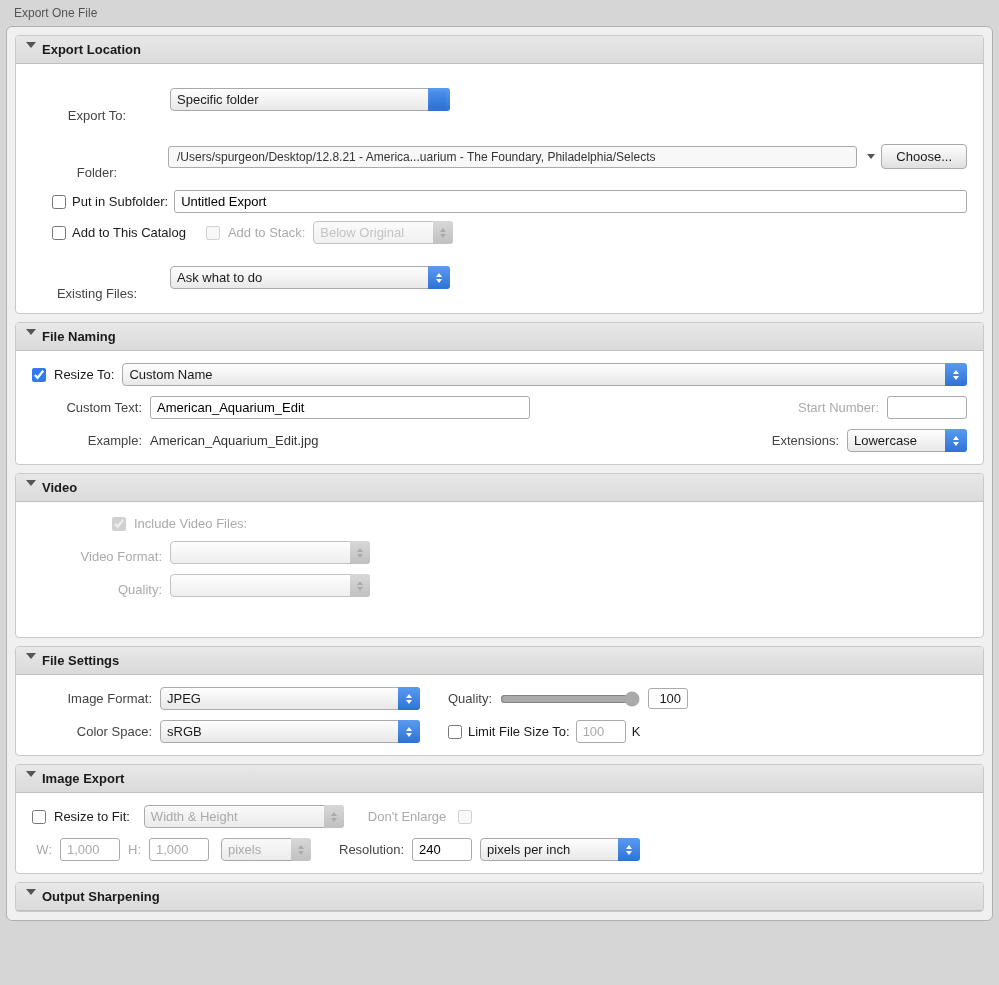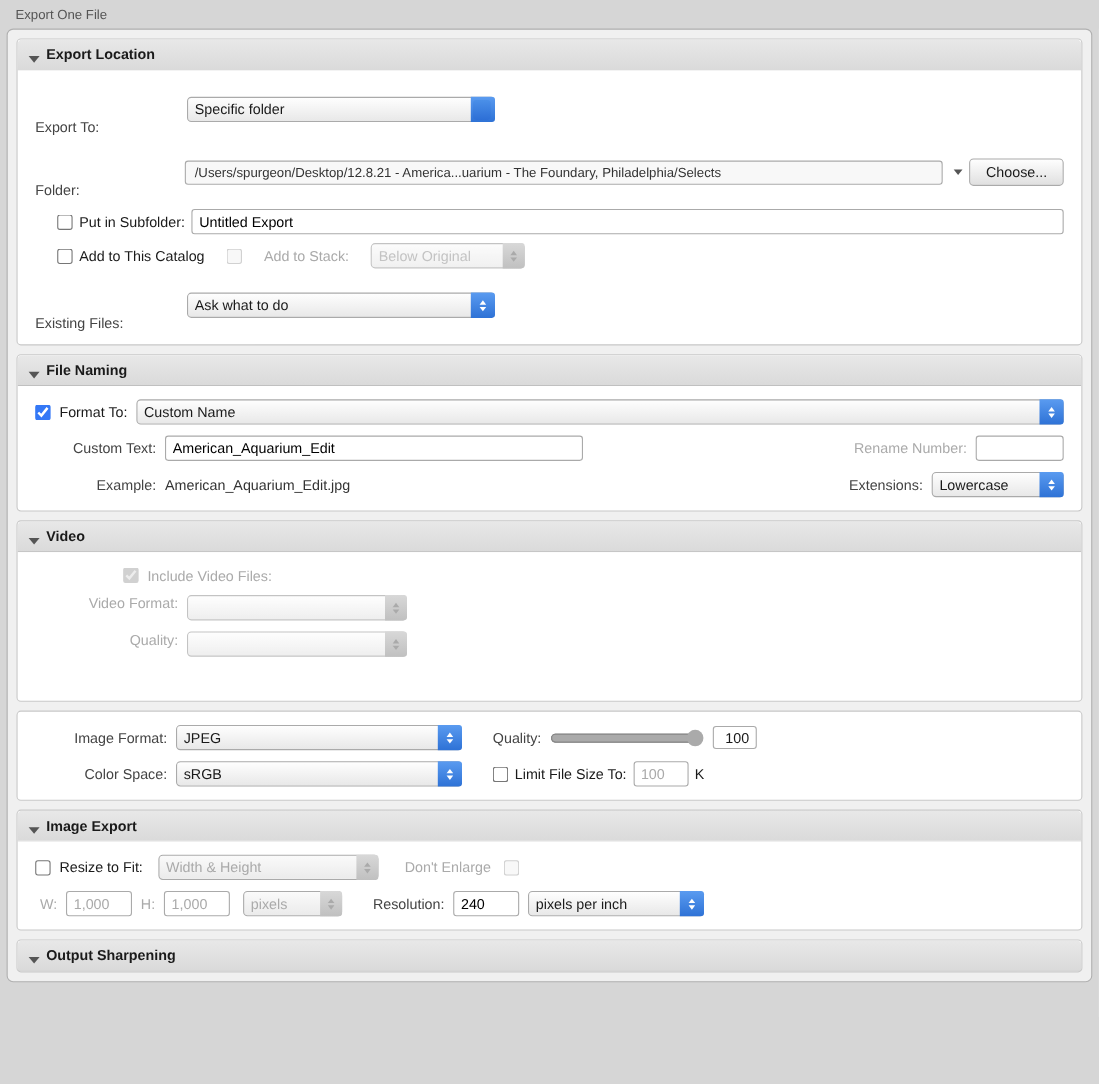--- a/index.html
+++ b/index.html
@@ -28,21 +28,21 @@
       background: #fff;
       border: 1px solid #c8c8c8;
       border-radius: 4px;
       margin: 8px;
     }
     .section-header {
       background: linear-gradient(to bottom, #e8e8e8, #dadada);
       border-bottom: 1px solid #c0c0c0;
       padding: 6px 10px;
       display: flex;
-      align-items: flex-end;
+      align-items: flex-start;
       gap: 6px;
       font-weight: 700;
       font-size: 13px;
       border-radius: 4px 4px 0 0;
     }
     .triangle {
       width: 0; height: 0;
       border-left: 5px solid transparent;
       border-right: 5px solid transparent;
       border-top: 6px solid #555;
@@ -52,21 +52,21 @@
       padding: 12px 16px;
     }
     .form-row {
       display: flex;
       align-items: center;
       margin-bottom: 10px;
       gap: 8px;
     }
     .form-row:last-child { margin-bottom: 0; }
     .label-right {
-      text-align: left;
+      text-align: center;
       min-width: 120px;
       color: #444;
       margin-top: 32px;
     }
     select {
       background: linear-gradient(to bottom, #fefefe, #e8e8e8);
       border: 1px solid #aaa;
       border-radius: 4px;
       padding: 3px 22px 3px 6px;
       font-size: 13px;
@@ -188,21 +188,21 @@
     .catalog-row {
       display: flex;
       align-items: center;
       gap: 20px;
       padding-left: 20px;
       margin-bottom: 10px;
     }
     .stack-section {
       display: flex;
       align-items: center;
-      gap: 20px;
+      gap: 8px;
     }
     .disabled-text { color: #aaa; }
     .example-text { color: #333; font-size: 13px; }
     .quality-slider {
       display: flex;
       align-items: center;
       gap: 8px;
     }
     input[type="range"] {
       width: 140px;
@@ -238,21 +238,21 @@
       border-radius: 3px;
       padding: 3px 6px;
       font-size: 13px;
       background: #fff;
     }
     .video-section-body {
       padding: 14px 16px 30px 16px;
     }
     .video-row {
       display: flex;
-      align-items: flex-start;
+      align-items: flex-end;
       margin-bottom: 10px;
       gap: 8px;
     }
     .gray-select-wrapper {
       position: relative;
       display: inline-block;
     }
     .gray-select {
       background: linear-gradient(to bottom, #fefefe, #e8e8e8);
       border: 1px solid #aaa;
@@ -369,38 +369,38 @@
 
   <div class="section">
     <div class="section-header">
       <span class="triangle"></span>
       <span>File Naming</span>
     </div>
     <div class="section-body">
 
       <div class="form-row">
         <input type="checkbox" checked="" class="checkbox-blue" style="">
-        <span>Format To:</span>
+        <span>Resize To:</span>
         <div style="position:relative;display:inline-block;flex:1;">
           <select style="width:100%;padding-right:20px;">
             <option>Custom Name</option>
             <option>Filename</option>
             <option>Date - Filename</option>
           </select>
           <div class="blue-arrow-overlay">
             <div style="width:0;height:0;border-left:3px solid transparent;border-right:3px solid transparent;border-bottom:4px solid white;"></div>
             <div style="width:0;height:0;border-left:3px solid transparent;border-right:3px solid transparent;border-top:4px solid white;"></div>
           </div>
         </div>
       </div>
 
       <div class="form-row">
         <span style="text-align:right;min-width:110px;color:#444;">Custom Text:</span>
         <input type="text" style="width: 380px;" value="American_Aquarium_Edit">
-        <span style="margin-left:auto;color:#aaa;">Rename Number:</span>
+        <span style="margin-left:auto;color:#aaa;">Start Number:</span>
         <input type="text" style="width: 80px; color: rgb(170, 170, 170);" placeholder="">
       </div>
 
       <div class="form-row">
         <span style="text-align:right;min-width:110px;color:#444;">Example:</span>
         <span class="example-text">American_Aquarium_Edit.jpg</span>
         <span style="margin-left:auto;color:#444;">Extensions:</span>
         <div style="position:relative;display:inline-block;">
           <select style="width:120px;padding-right:28px;">
             <option>Lowercase</option>
@@ -449,20 +449,24 @@
           <div class="gray-arrow-overlay">
             <div style="width:0;height:0;border-left:3px solid transparent;border-right:3px solid transparent;border-bottom:4px solid #aaa;"></div>
             <div style="width:0;height:0;border-left:3px solid transparent;border-right:3px solid transparent;border-top:4px solid #aaa;"></div>
           </div>
         </div>
       </div>
     </div>
   </div>
 
   <div class="section">
+    <div class="section-header">
+      <span class="triangle"></span>
+      <span>File Settings</span>
+    </div>
     <div class="section-body">
 
       <div class="form-row">
         <span style="text-align:right;min-width:120px;color:#444;">Image Format:</span>
         <div style="position:relative;display:inline-block;">
           <select style="width:260px;padding-right:28px;">
             <option>JPEG</option>
             <option>TIFF</option>
             <option>PNG</option>
             <option>DNG</option>

